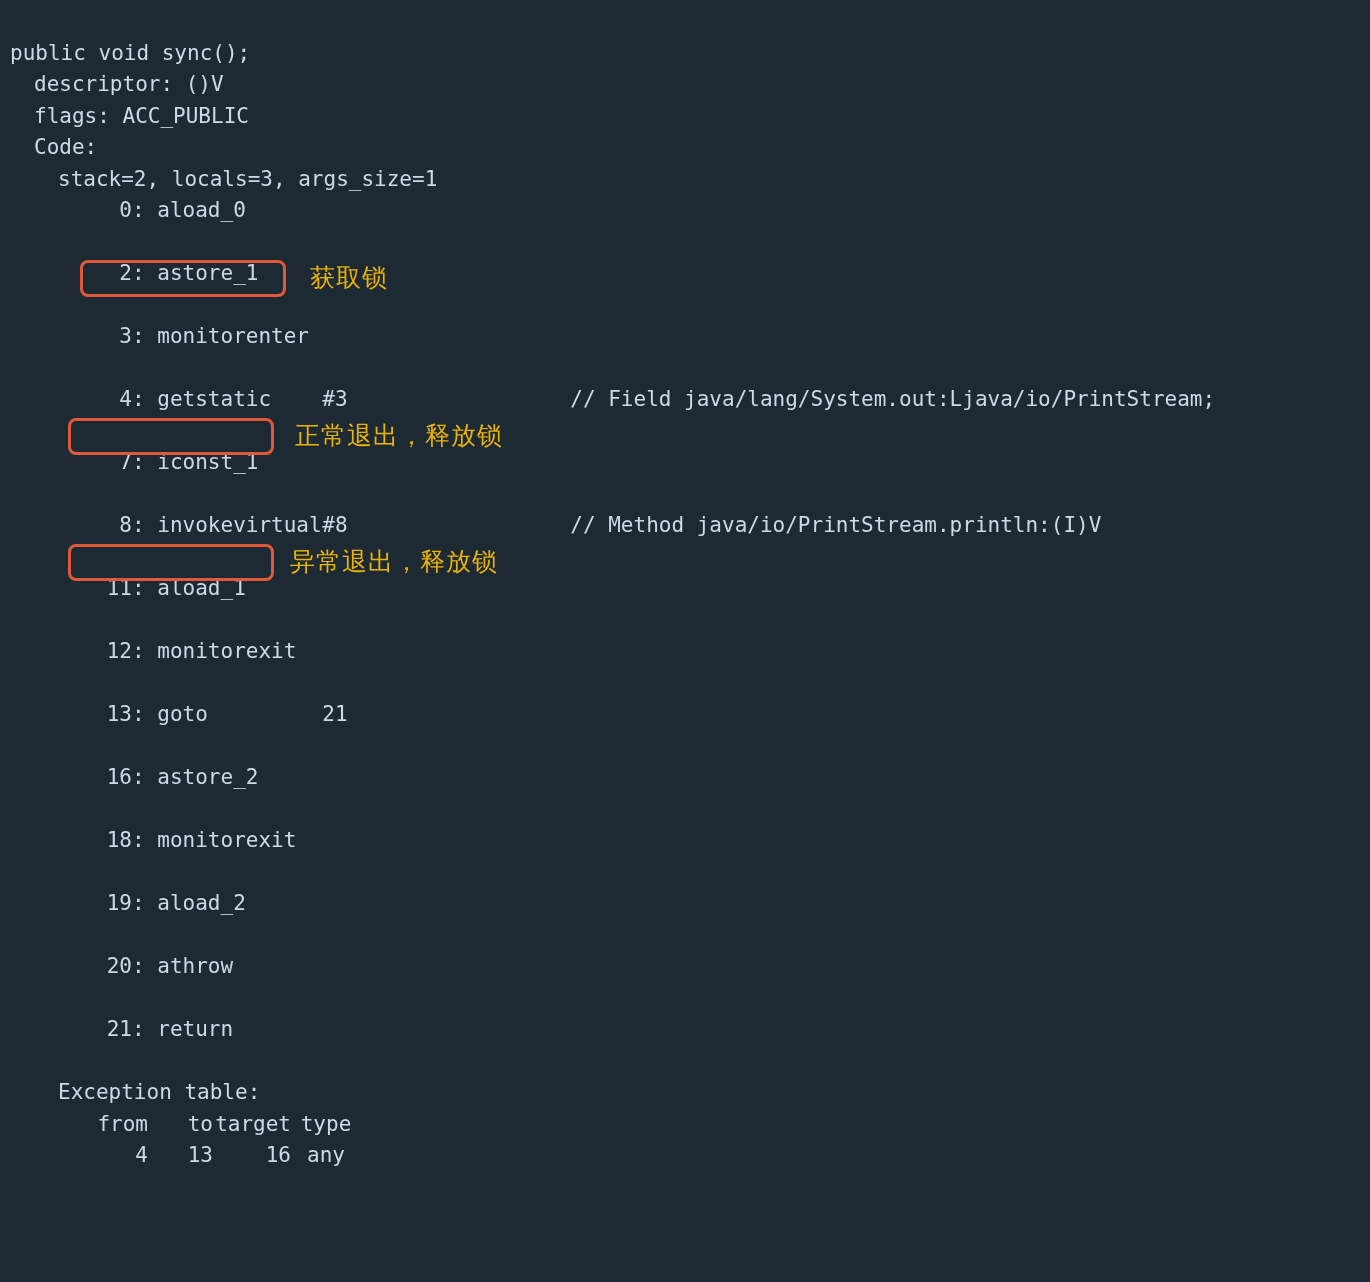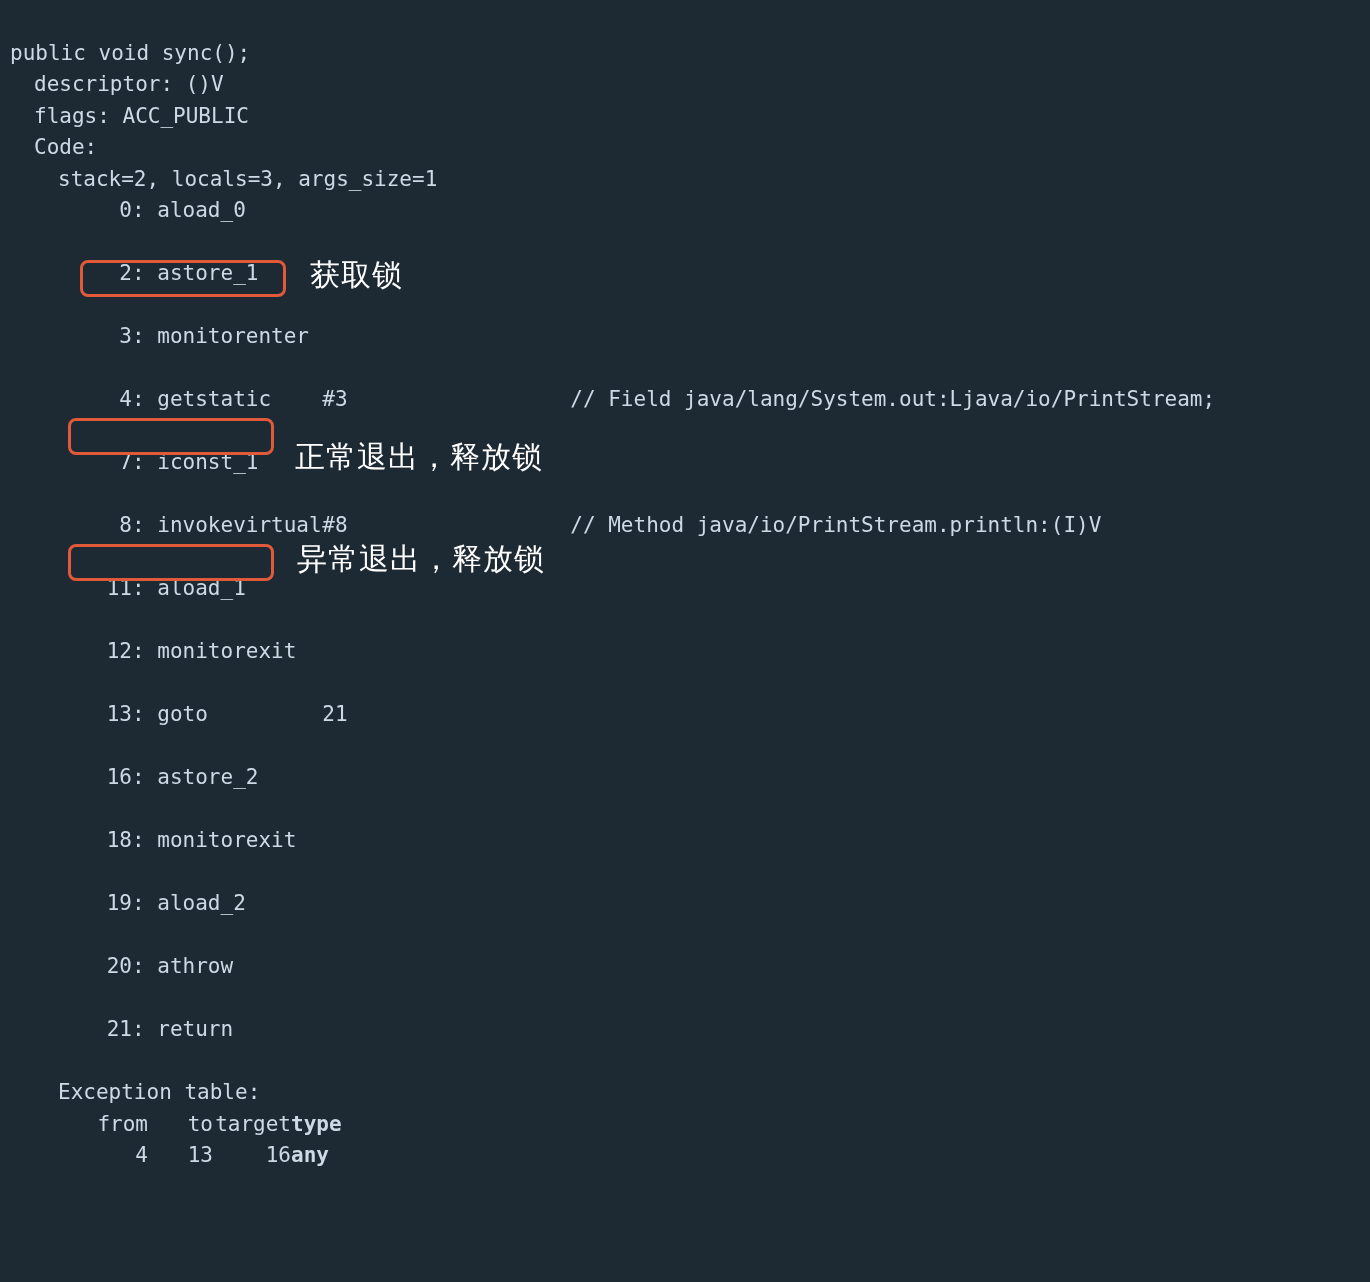--- a/index.html
+++ b/index.html
@@ -24,32 +24,32 @@
   .indent2 { padding-left: 48px; display:inline-block;}
   .indent3 { padding-left: 72px; display:inline-block;}
   .hl-box {
     position: absolute;
     border: 3px solid #e05a3a;
     border-radius: 8px;
     pointer-events: none;
   }
   .annot {
     position: absolute;
-    color: #ffffff;
-    font-size: 30px;
+    color: #eab308;
+    font-size: 25px;
     font-weight: 500;
-    font-family: Liberation Mono, monospace;
+    font-family: Liberation Sans, sans-serif;
     letter-spacing: 1px;
     pointer-events: none;
   }
   .et-row span { display:inline-block;}
   .et-from { width: 90px; text-align:right;}
   .et-to   { width: 65px; text-align:right;}
   .et-tgt  { width: 78px; text-align:right;}
-  .et-type { width: 70px; text-align:left;font-weight:bold;}
+  .et-type { width: 70px; text-align:center;}
   .bc-row  { display:block;}
   .bc-off  { display:inline-block; width:50px; text-align:right;}
 </style>
 </head>
 <body>
 
 <div class="code-block">
 <span>public void sync();</span>
 <span class="indent1">descriptor: ()V</span>
 <span class="indent1">flags: ACC_PUBLIC</span>
@@ -82,15 +82,15 @@
 
 
 
   
   <div class="hl-box" style="left:80px; top:260px; width:200px; height:31px;"></div>
   <div class="hl-box" style="left:68px; top:418px; width:200px; height:31px;"></div>
   <div class="hl-box" style="left:68px; top:544px; width:200px; height:31px;"></div>
 
   
   <div class="annot" style="left:310px; top:262px;">获取锁</div>
-  <div class="annot" style="left:295px; top:420px;margin-top:24px;">正常退出，释放锁</div>
-  <div class="annot" style="left:297px; top:546px;">异常退出，释放锁</div>
+  <div class="annot" style="left:295px; top:420px;">正常退出，释放锁</div>
+  <div class="annot" style="left:290px; top:546px;">异常退出，释放锁</div>
 </div>
 
 </body></html>

